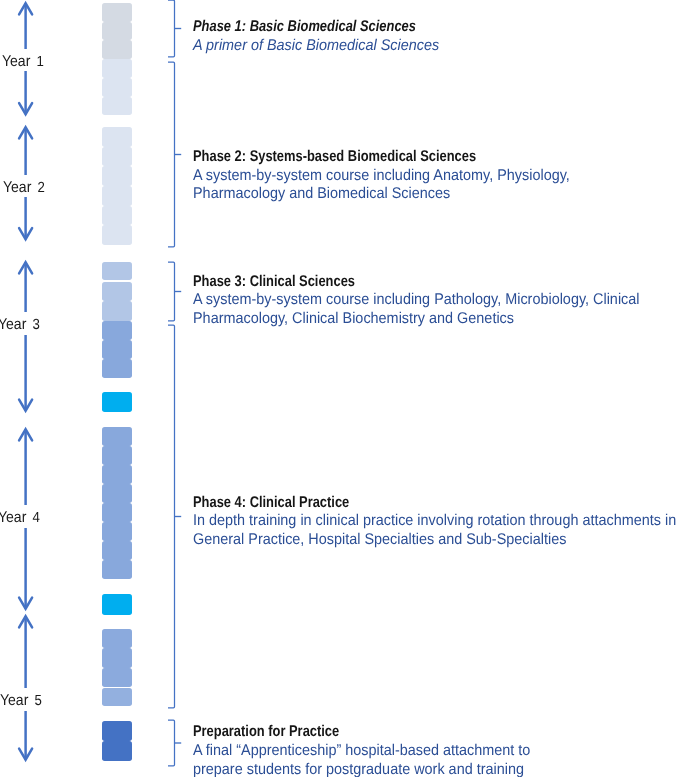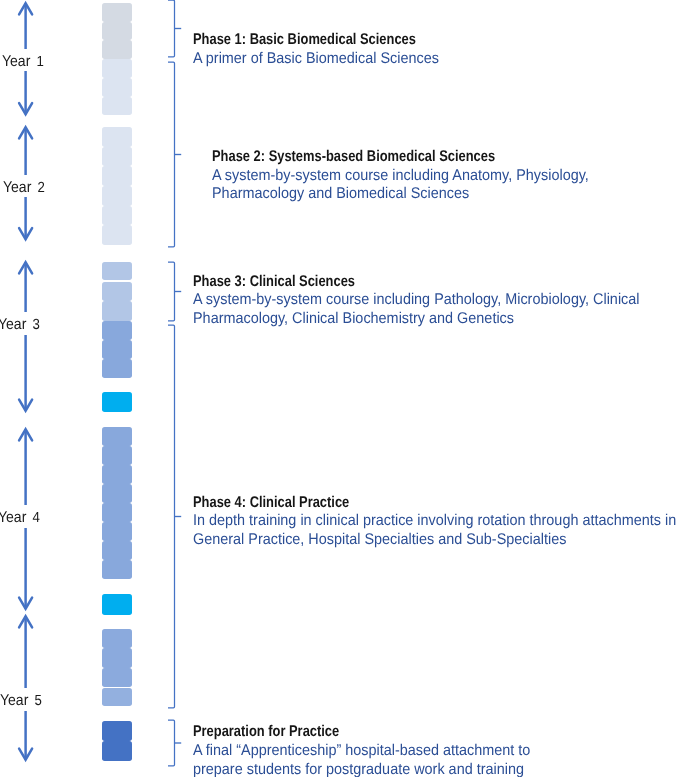--- a/index.html
+++ b/index.html
@@ -119,25 +119,25 @@
       </g>
     </svg>
   <div id="labels">
       <div class="yr-label" style="top: 48.9px; left: 1.5px;"><span>Year </span><span class="num">1</span></div>
       <div class="yr-label" style="top: 174.9px; left: 2.5px;"><span>Year </span><span class="num">2</span></div>
       <div class="yr-label" style="top: 312.4px; left: -2.4px;"><span>Year </span><span class="num">3</span></div>
       <div class="yr-label" style="top: 505.4px; left: -2.4px;"><span>Year </span><span class="num">4</span></div>
       <div class="yr-label" style="top: 688.4px; left: 0px;"><span>Year </span><span class="num">5</span></div>
     </div>
   <div id="phases">
-      <div class="phase" style="top: 31px;">
+      <div class="phase" style="top: 18px; font-style: italic;">
         <div class="t">Phase 1: Basic Biomedical Sciences</div>
         <div class="d">A primer of Basic Biomedical Sciences</div>
       </div>
-      <div class="phase" style="top: 147.9px; margin-left: 19px;">
+      <div class="phase" style="top: 147.9px;">
         <div class="t">Phase 2: Systems-based Biomedical Sciences</div>
         <div class="d">A system-by-system course including Anatomy, Physiology,</div>
         <div class="d">Pharmacology and Biomedical Sciences</div>
       </div>
       <div class="phase" style="top: 272.6px;">
         <div class="t">Phase 3: Clinical Sciences</div>
         <div class="d">A system-by-system course including Pathology, Microbiology, Clinical</div>
         <div class="d">Pharmacology, Clinical Biochemistry and Genetics</div>
       </div>
       <div class="phase" style="top: 493.6px;">

